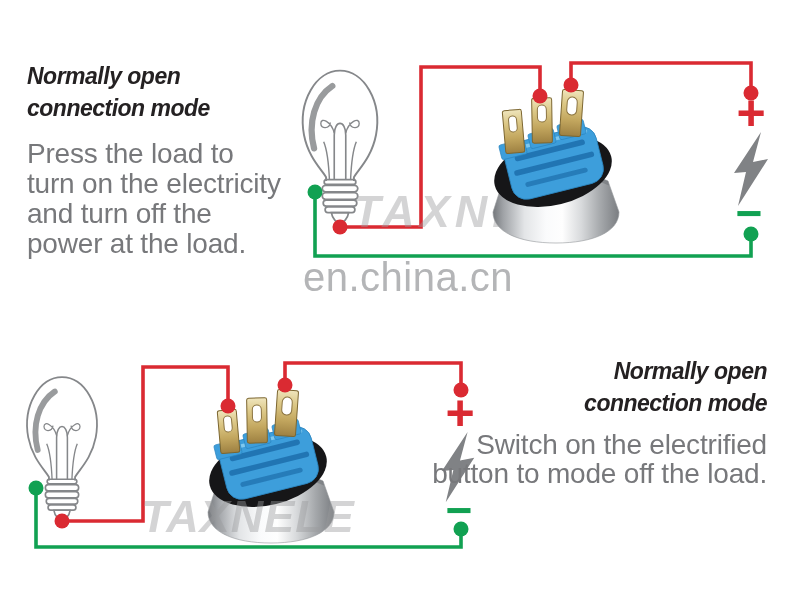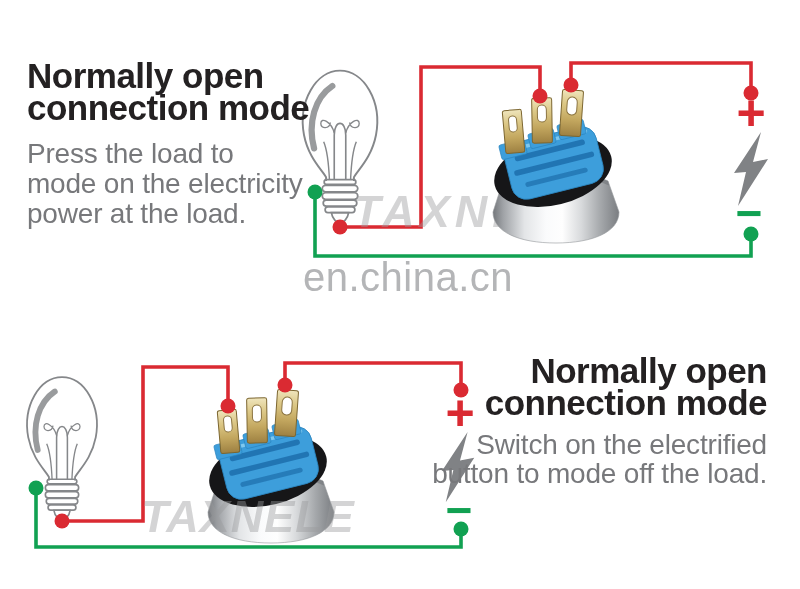--- a/index.html
+++ b/index.html
@@ -4,21 +4,21 @@
 <style>
   html,body{margin:0;padding:0;background:#fff;}
   .stage{
     position:relative;width:800px;height:589px;background:#ffffff;overflow:hidden;
     font-family:"Liberation Sans",sans-serif;
   }
   .stage svg.diagram{position:absolute;left:0;top:0;}
   .textblock{position:absolute;white-space:nowrap;}
   .title{
     color:var(--c-title_text,#242122);
-    font-size:35px;font-weight:bold;line-height:32px;letter-spacing:-0.5px;
+    font-size:23px;font-weight:bold;line-height:32px;letter-spacing:-0.5px;font-style:italic;
   }
   .desc{
     color:var(--c-body_text,#77787b);
     font-size:28px;line-height:30px;letter-spacing:-0.2px;
   }
   .top-title{left:27px;top:60px;text-align:left;}
   .top-desc{left:27px;top:139px;text-align:left;}
   .bottom-title{right:33px;top:355px;text-align:right;}
   .bottom-desc{right:33px;top:430px;text-align:right;line-height:29px;}
   .wire{fill:none;stroke-width:3.6px;}
@@ -157,21 +157,22 @@
     </g>
   </svg>
 
   <div class="textblock title top-title">
     <div>Normally open</div>
     <div>connection mode</div>
   </div>
 
   <div class="textblock desc top-desc">
     <div>Press the load to</div>
-    <div>mode on the electricity</div>
+    <div>turn on the electricity</div>
+    <div>and turn off the</div>
     <div>power at the load.</div>
   </div>
 
   <div class="textblock title bottom-title">
     <div>Normally open</div>
     <div>connection mode</div>
   </div>
 
   <div class="textblock desc bottom-desc">
     <div>Switch on the electrified</div>

